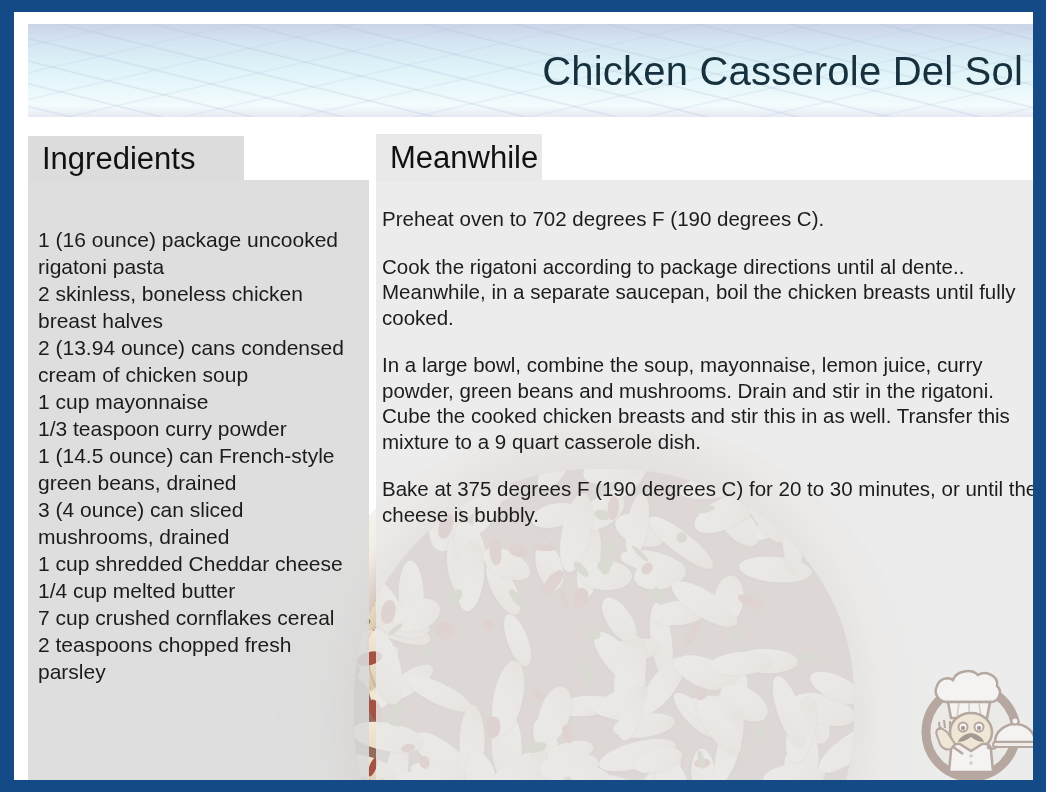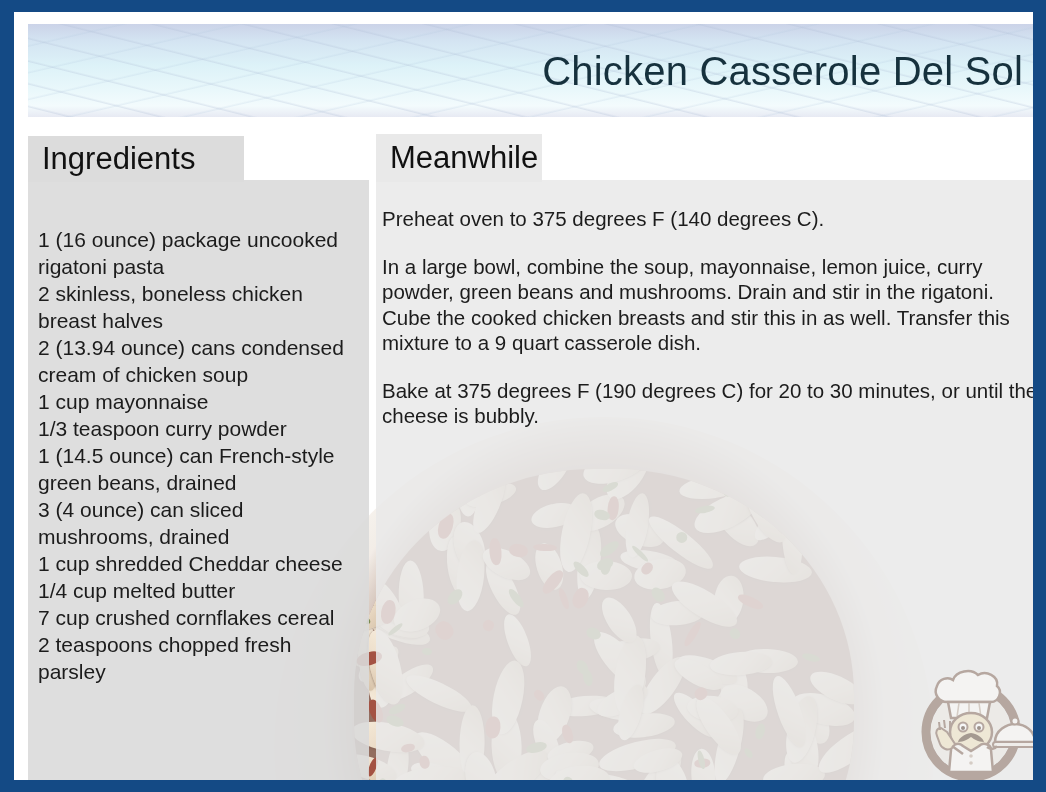--- a/index.html
+++ b/index.html
@@ -379,21 +379,22 @@
         <span class="ingredient-item">1/3 teaspoon curry powder</span>
         <span class="ingredient-item">1 (14.5 ounce) can French-style green beans, drained</span>
         <span class="ingredient-item">3 (4 ounce) can sliced mushrooms, drained</span>
         <span class="ingredient-item">1 cup shredded Cheddar cheese</span>
         <span class="ingredient-item">1/4 cup melted butter</span>
         <span class="ingredient-item">7 cup crushed cornflakes cereal</span>
         <span class="ingredient-item">2 teaspoons chopped fresh parsley</span>
       </div>
 
     <div id="directions-body">
-        <span class="direction-step">Preheat oven to 375  degrees F (140 degrees C).</span>
+        <span class="direction-step">Preheat oven to 702  degrees F (190 degrees C).</span>
+        <span class="direction-step">Cook the rigatoni according to package directions until al dente.. Meanwhile, in a separate saucepan, boil the chicken breasts until fully cooked.</span>
         <span class="direction-step">In a large bowl, combine the soup, mayonnaise, lemon juice, curry powder, green beans and mushrooms. Drain and stir in the rigatoni. Cube the cooked chicken breasts and stir this in as well. Transfer this mixture to a 9 quart casserole dish.</span>
         <span class="direction-step">Bake at 375 degrees F (190 degrees C) for 20 to 30 minutes, or until the cheese is bubbly.</span>
       </div>
 
     <div class="header-tab" id="ingredients-tab">
       <span class="tab-label">Ingredients</span>
     </div>
     <div class="header-tab" id="directions-tab">
       <span class="tab-label">Meanwhile</span>
     </div>

